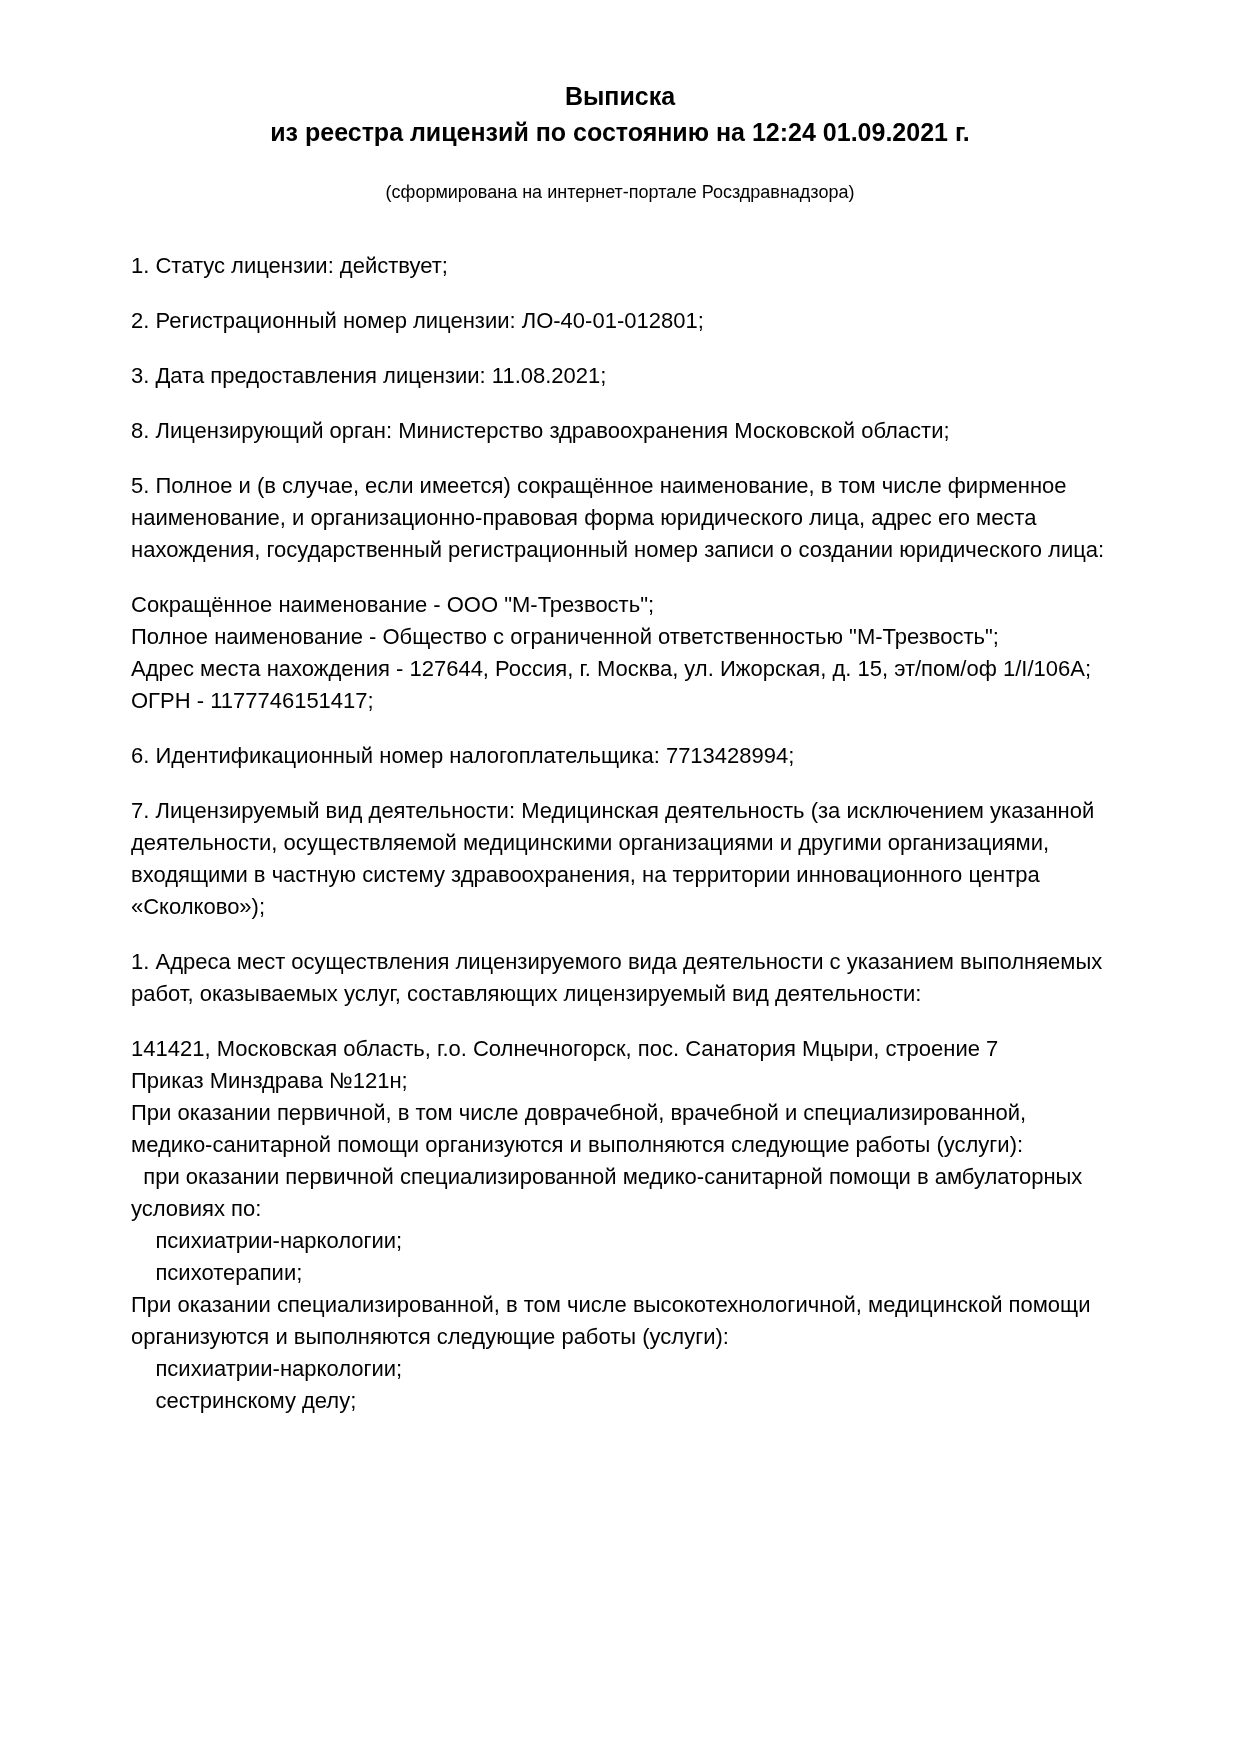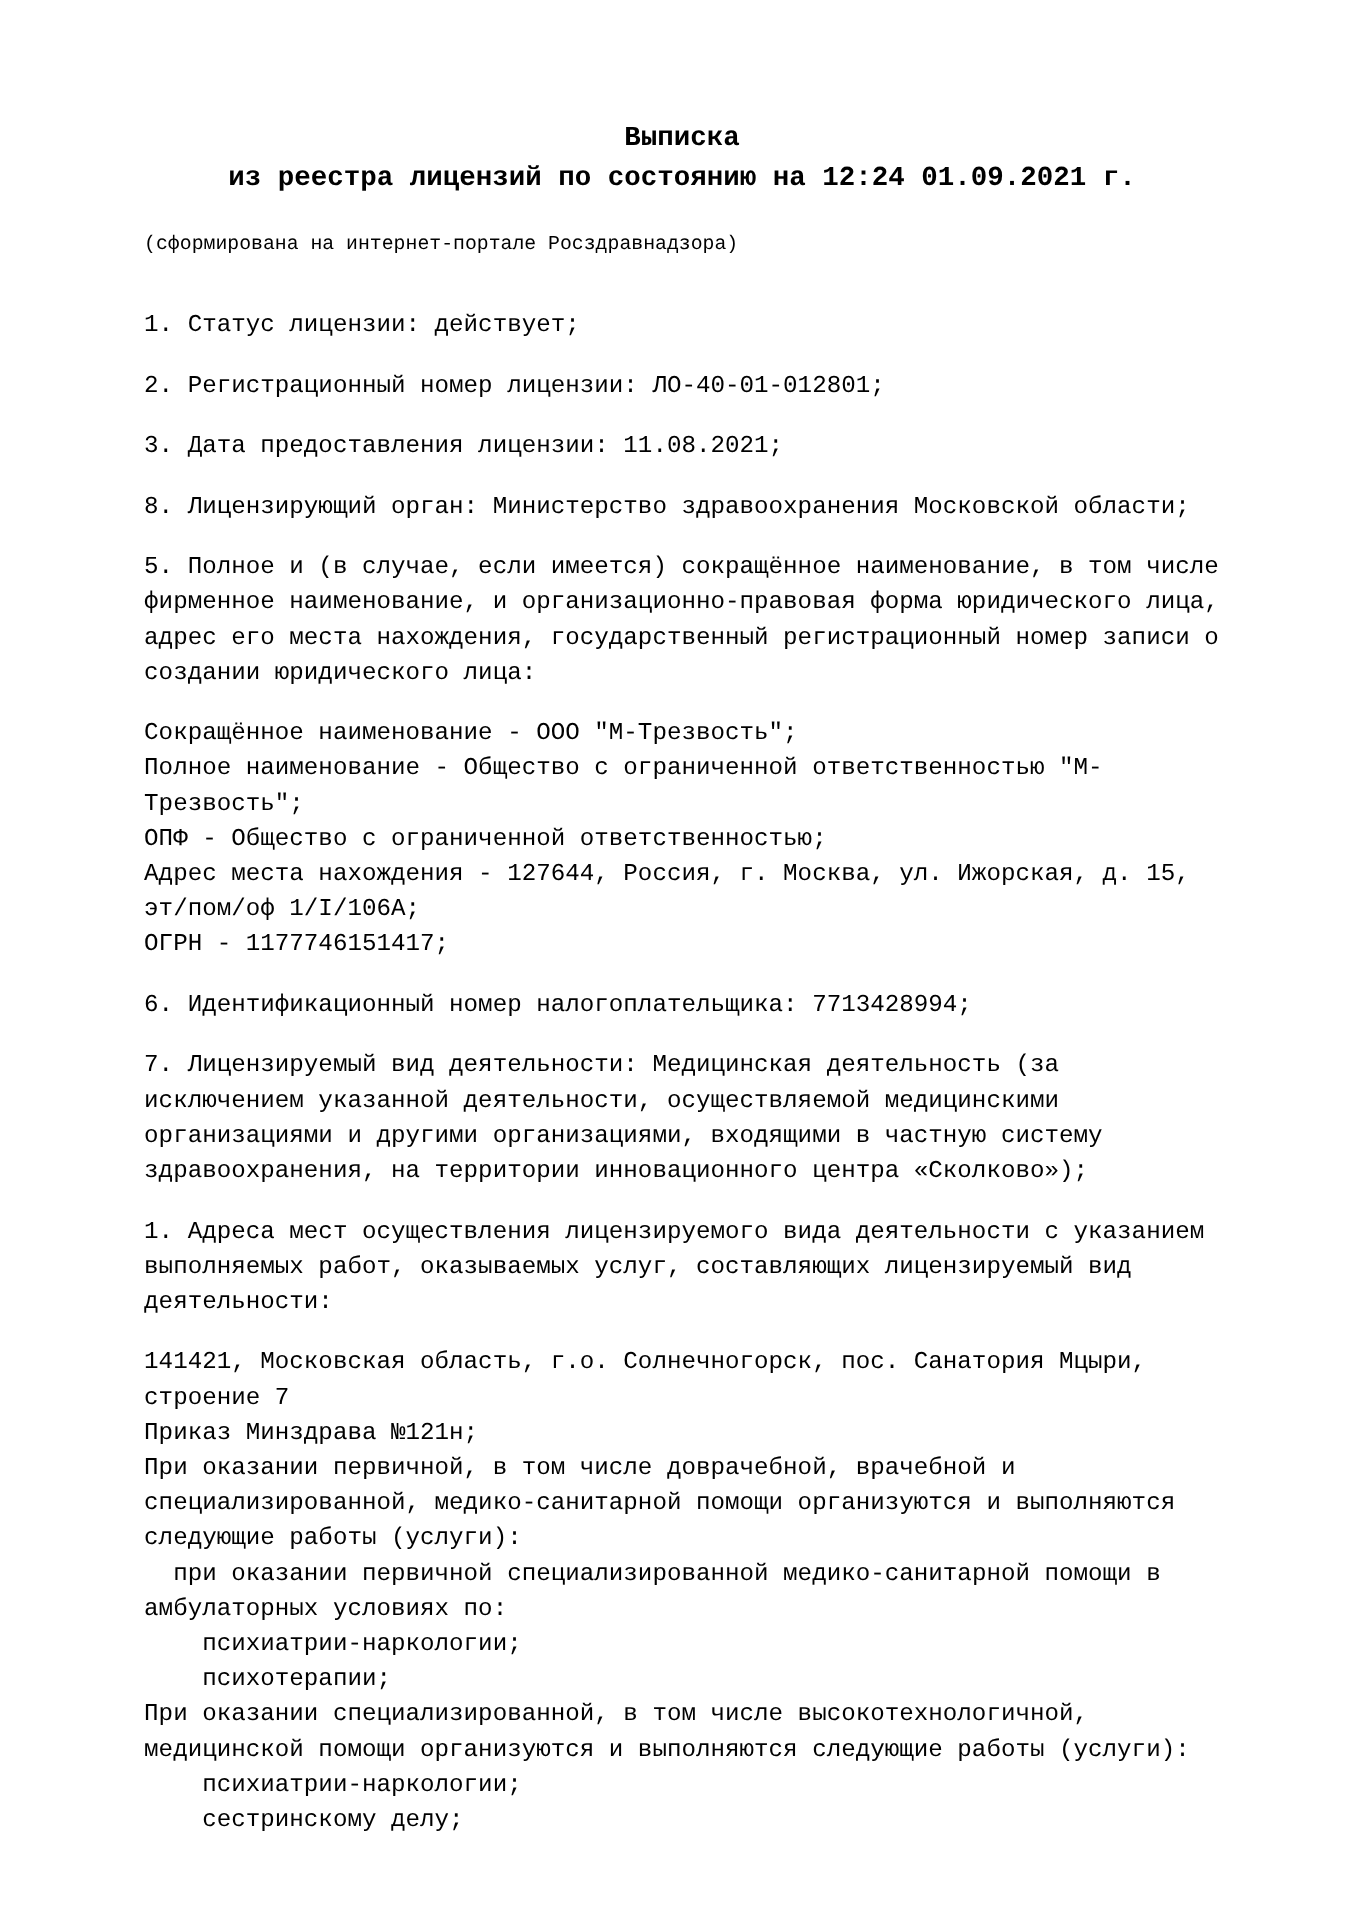--- a/index.html
+++ b/index.html
@@ -5,40 +5,40 @@
   html, body {
     margin: 0;
     padding: 0;
     background: #ffffff;
   }
   .page {
     position: relative;
     width: 1240px;
     height: 1755px;
     box-sizing: border-box;
-    padding: 108px 131px 0 131px;
+    padding: 78px 131px 0 131px;
     background: #ffffff;
     color: #000000;
-    font-family: Liberation Mono, monospace;
+    font-family: Liberation Sans, sans-serif;
     font-size: 22px;
     line-height: 32px;
     overflow: hidden;
   }
   .doc-title {
     margin: 0 0 30px 0;
     text-align: center;
     font-weight: bold;
     font-size: 25px;
     line-height: 36px;
   }
   .doc-title .title-line {
     display: block;
   }
   .doc-subtitle {
-    text-align: left;
+    text-align: center;
     font-size: 18px;
     line-height: 24px;
     margin: 0 0 46px 0;
   }
   .clause {
     margin: 0 0 23px 0;
     white-space: pre-wrap;
   }
   .lines-block {
     margin: 0 0 23px 0;
@@ -65,21 +65,20 @@
 
   <p class="clause">3. Дата предоставления лицензии: 11.08.2021;</p>
 
   <p class="clause">8. Лицензирующий орган: Министерство здравоохранения Московской области;</p>
 
   <p class="clause">5. Полное и (в случае, если имеется) сокращённое наименование, в том числе фирменное наименование, и организационно-правовая форма юридического лица, адрес его места нахождения, государственный регистрационный номер записи о создании юридического лица:</p>
 
   <div class="lines-block">
     <div class="line">Сокращённое наименование - ООО "М-Трезвость";</div>
     <div class="line">Полное наименование - Общество с ограниченной ответственностью "М-Трезвость";</div>
-    <div class="line">ОПФ - Общество с ограниченной ответственностью;</div>
     <div class="line">Адрес места нахождения - 127644, Россия, г. Москва, ул. Ижорская, д. 15, эт/пом/оф 1/I/106А;</div>
     <div class="line">ОГРН - 1177746151417;</div>
   </div>
 
   <p class="clause">6. Идентификационный номер налогоплательщика: 7713428994;</p>
 
   <p class="clause">7. Лицензируемый вид деятельности: Медицинская деятельность (за исключением указанной деятельности, осуществляемой медицинскими организациями и другими организациями, входящими в частную систему здравоохранения, на территории инновационного центра «Сколково»);</p>
 
   <p class="clause">1. Адреса мест осуществления лицензируемого вида деятельности с указанием выполняемых работ, оказываемых услуг, составляющих лицензируемый вид деятельности:</p>
 

